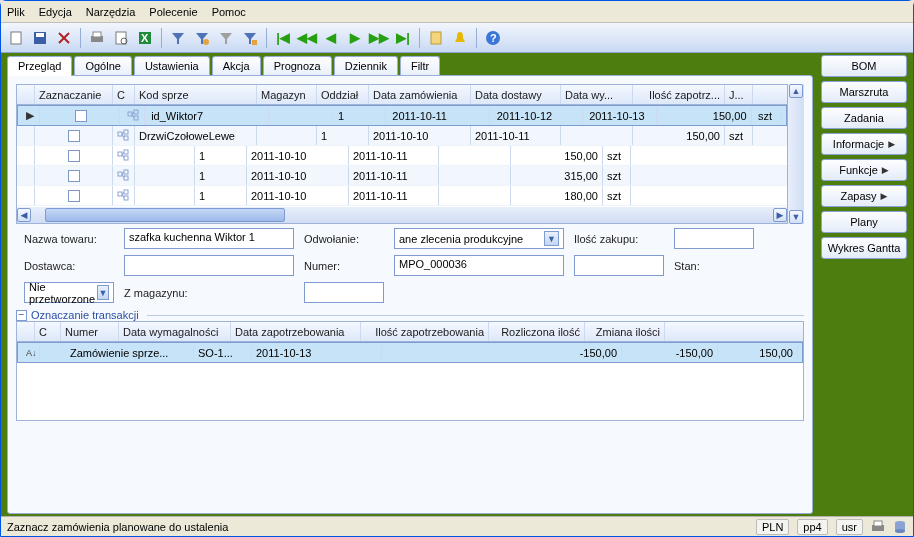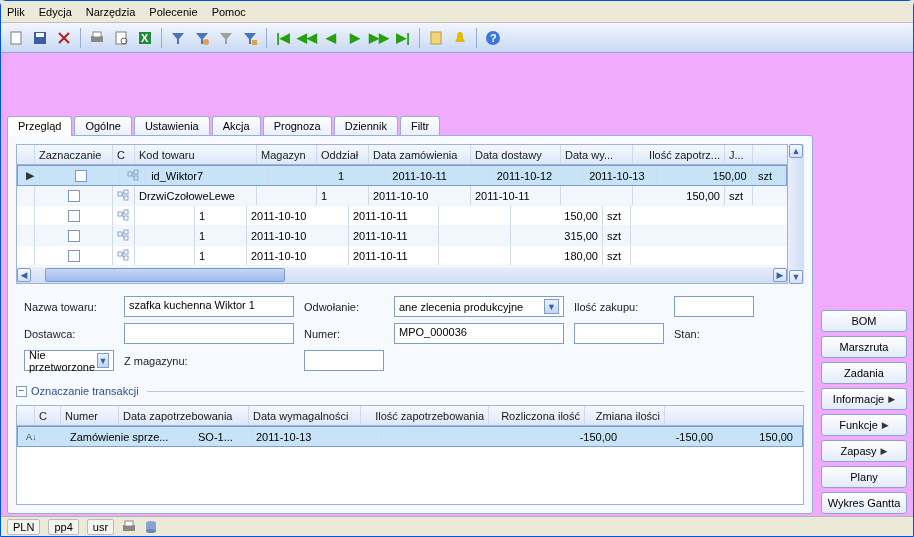--- a/index.html
+++ b/index.html
@@ -17,29 +17,29 @@
   .menubar { height: 22px; background: #ece9d8; display: flex; align-items: center; padding: 0 6px; gap: 14px; border-bottom: 1px solid #bfbfbf; }
   .menubar span { cursor: default; }
 
   .toolbar { height: 30px; background: linear-gradient(#f2f6fd,#c9d9f3); border-bottom: 1px solid #8ba4d6; display: flex; align-items: center; padding: 0 4px; gap: 2px; }
   .toolbar .tbtn { width: 22px; height: 22px; display: flex; align-items: center; justify-content: center; border-radius: 2px; }
   .toolbar .sep { width: 1px; height: 20px; background: #96add6; margin: 0 3px; }
   .toolbar svg { display:block; }
   .arrow { font-size: 13px; font-weight: bold; }
   .arrow.green { color: #26a010; }
 
-  .workarea { flex: 1; background: #f0abfc; display: flex; flex-direction: row; padding: 6px 6px 2px 6px; gap: 8px; align-items: flex-end; }
+  .workarea { flex: 1; background: #4d7c0f; display: flex; flex-direction: row; padding: 0 6px 2px 6px; gap: 8px; }
 
   .main-panel { flex: 1; display: flex; flex-direction: column; }
 
   .tabstrip { display: flex; align-items: flex-end; height: 22px; }
   .tab { padding: 3px 10px; border: 1px solid #98aed8; border-bottom: none; border-radius: 3px 3px 0 0; background: linear-gradient(#fdfdfe,#e9f0fb); margin-right: 2px; cursor: default; }
   .tab.active { background: #fff; font-weight: normal; position: relative; top: 1px; padding-bottom:4px; }
 
-  .tabcontent { flex: 1; background: #f6f9fe; border: 1px solid #98aed8; border-radius: 0 3px 3px 3px; padding: 8px 8px 8px 8px; display: flex; flex-direction: column; gap: 8px; overflow: hidden; }
+  .tabcontent { flex: 1; background: #f6f9fe; border: 1px solid #98aed8; border-radius: 0 3px 3px 3px; padding: 8px 8px 8px 8px; display: flex; flex-direction: column; overflow: hidden; }
 
   .grid-wrap { border: 1px solid #9fb3d9; background: #fff; }
   .grid-head { display: flex; background: linear-gradient(#f4f8ff,#dde8f9); border-bottom: 1px solid #9fb3d9; height: 20px; }
   .grid-head .gh, .grid-row .gc { border-right: 1px solid #cdd9ee; padding: 2px 4px; overflow: hidden; white-space: nowrap; display:flex; align-items:center; }
   .grid-head .gh { font-weight: normal; color: #1a1a1a; }
   .grid-body { height: 102px; overflow: hidden; }
   .grid-row { display: flex; height: 20px; border-bottom: 1px solid #eef2fa; }
   .grid-row.alt { background: #f2f6fd; }
   .grid-row.sel { background: #c6e3f7; }
   .grid-scroll { height: 16px; background: linear-gradient(#e8eefb,#d1ddf3); display:flex; align-items:center; }
@@ -200,21 +200,21 @@
       </div>
 
       <div class="tabcontent">
 
         <div class="main-grid">
         <div class="grid-wrap grid-wrap-inner">
           <div class="grid-head">
             <div class="gh" style="width:18px"></div>
             <div class="gh" style="width:78px">Zaznaczanie</div>
             <div class="gh" style="width:22px">C</div>
-            <div class="gh" style="width:122px">Kod towaru</div>
+            <div class="gh" style="width:122px">Kod sprze</div>
             <div class="gh" style="width:60px">Magazyn</div>
             <div class="gh" style="width:52px">Oddział</div>
             <div class="gh" style="width:102px">Data zamówienia</div>
             <div class="gh" style="width:90px">Data dostawy</div>
             <div class="gh" style="width:72px">Data wy...</div>
             <div class="gh num" style="width:92px">Ilość zapotrz...</div>
             <div class="gh" style="width:28px">J...</div>
           </div>
           <div class="grid-body" id="grid-body">
                 <div class="grid-row sel">
@@ -377,22 +377,22 @@
           <span class="collapse">−</span>
           <span>Oznaczanie transakcji</span>
           <span class="line"></span>
         </div>
 
         <div class="grid-wrap grid2">
           <div class="grid-head">
             <div class="gh" style="width:18px"></div>
             <div class="gh" style="width:26px">C</div>
             <div class="gh" style="width:58px">Numer</div>
+            <div class="gh" style="width:112px">Data wymagalności</div>
             <div class="gh" style="width:130px">Data zapotrzebowania</div>
-            <div class="gh" style="width:112px">Data wymagalności</div>
             <div class="gh num" style="width:128px">Ilość zapotrzebowania</div>
             <div class="gh num" style="width:96px">Rozliczona ilość</div>
             <div class="gh num" style="width:80px">Zmiana ilości</div>
           </div>
           <div class="grid-body">
             <div class="grid-row sel">
               <div class="gc" style="width:18px">
                   <span style="font-size:9px;color:#444">A↓</span>
                 </div>
               <div class="gc" style="width:26px"></div>
@@ -434,20 +434,21 @@
         <div class="sbtn">
           <span>Plany</span>
         </div>
         <div class="sbtn">
           <span>Wykres Gantta</span>
         </div>
       </div>
   </div>
 
   <div class="statusbar">
+    <div class="status-text">Zaznacz zamówienia planowane do ustalenia</div>
     <div class="sb-item">PLN</div>
     <div class="sb-item">pp4</div>
     <div class="sb-item">usr</div>
     <svg class="sb-icon">
         <rect x="1" y="5" width="12" height="6" fill="#888"></rect>
         <rect x="3" y="1" width="8" height="5" fill="#fff" stroke="#888"></rect>
       </svg>
     <svg class="sb-icon">
         <ellipse cx="7" cy="3" rx="5" ry="2" fill="#8aa3d2"></ellipse>
         <rect x="2" y="3" width="10" height="8" fill="#8aa3d2"></rect>

